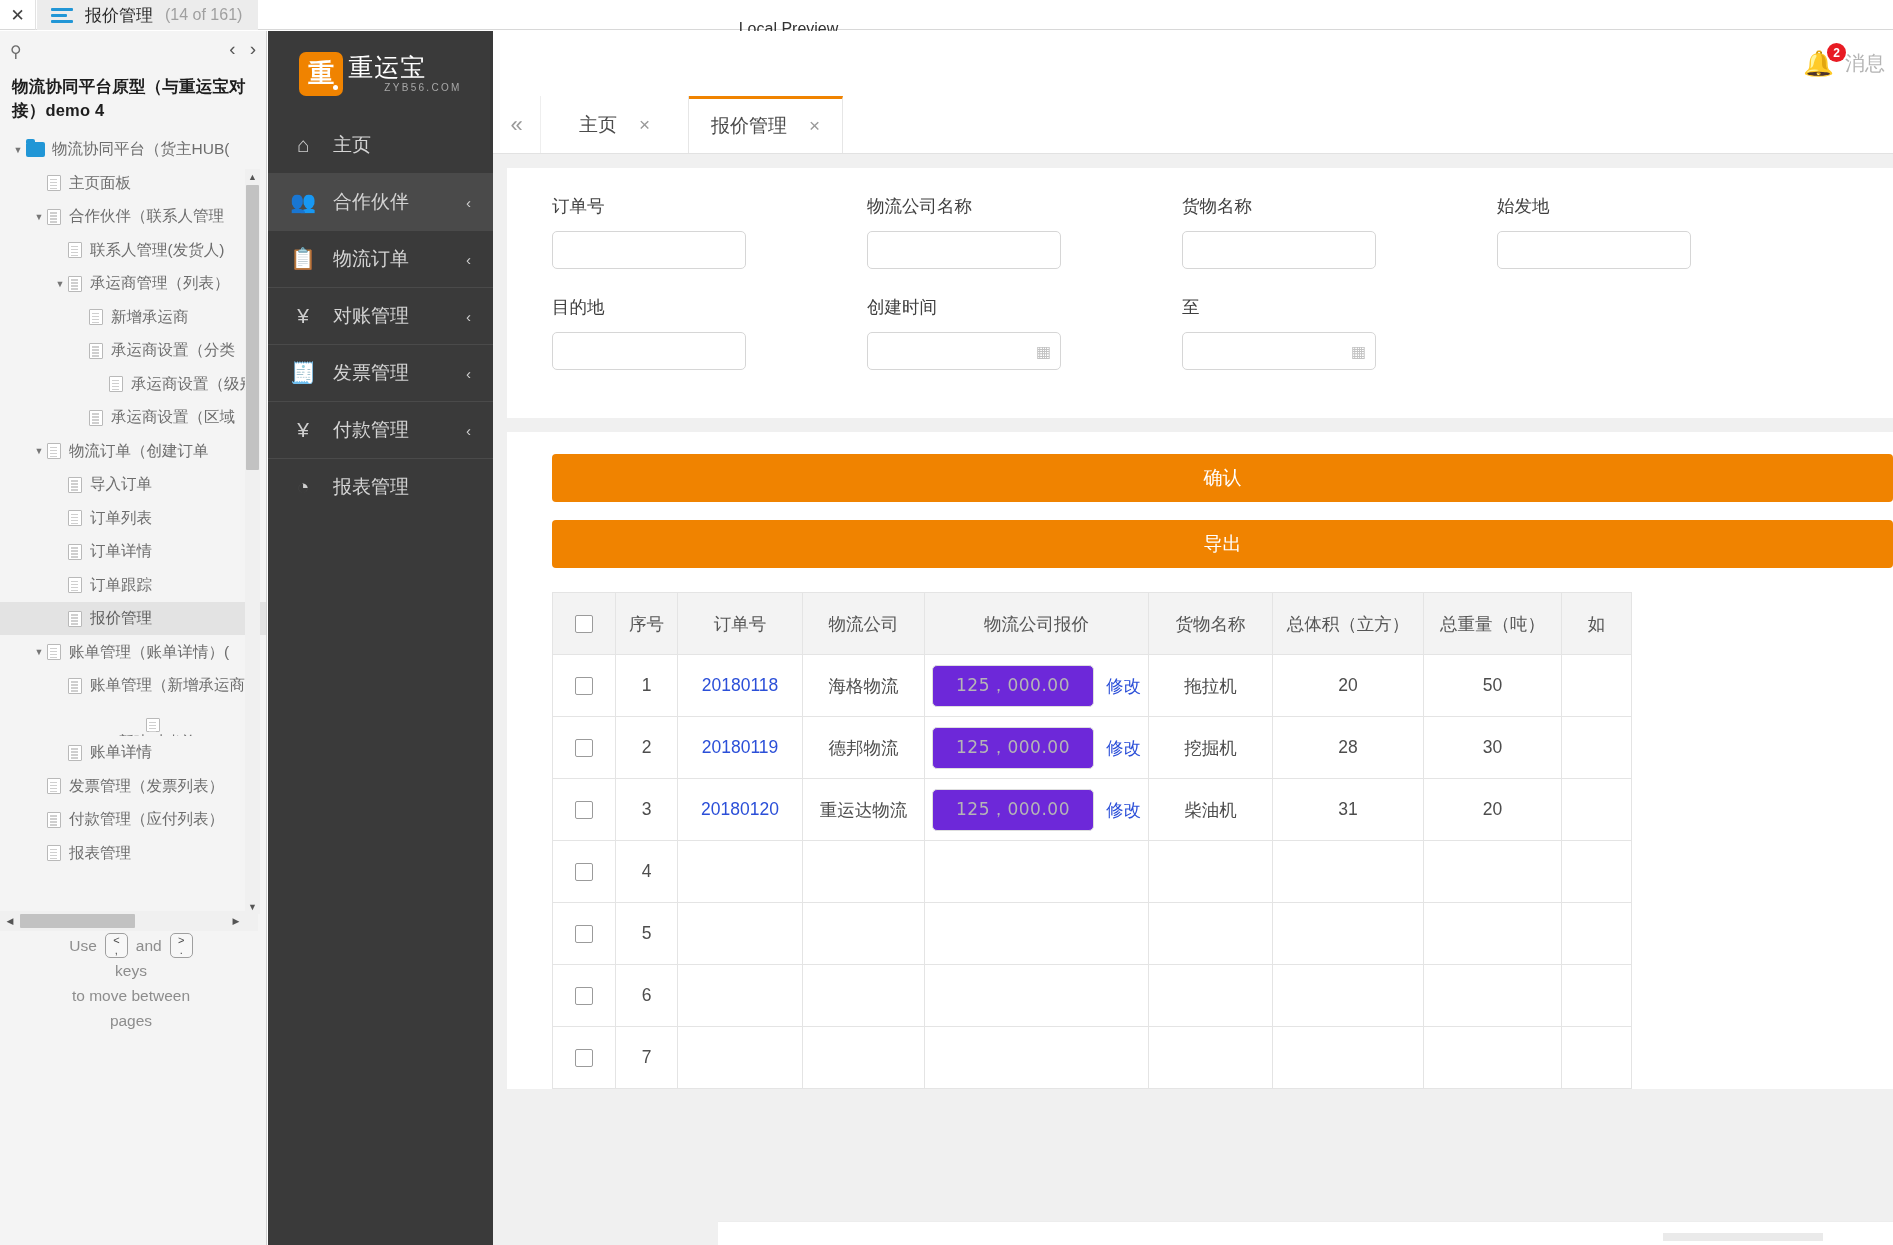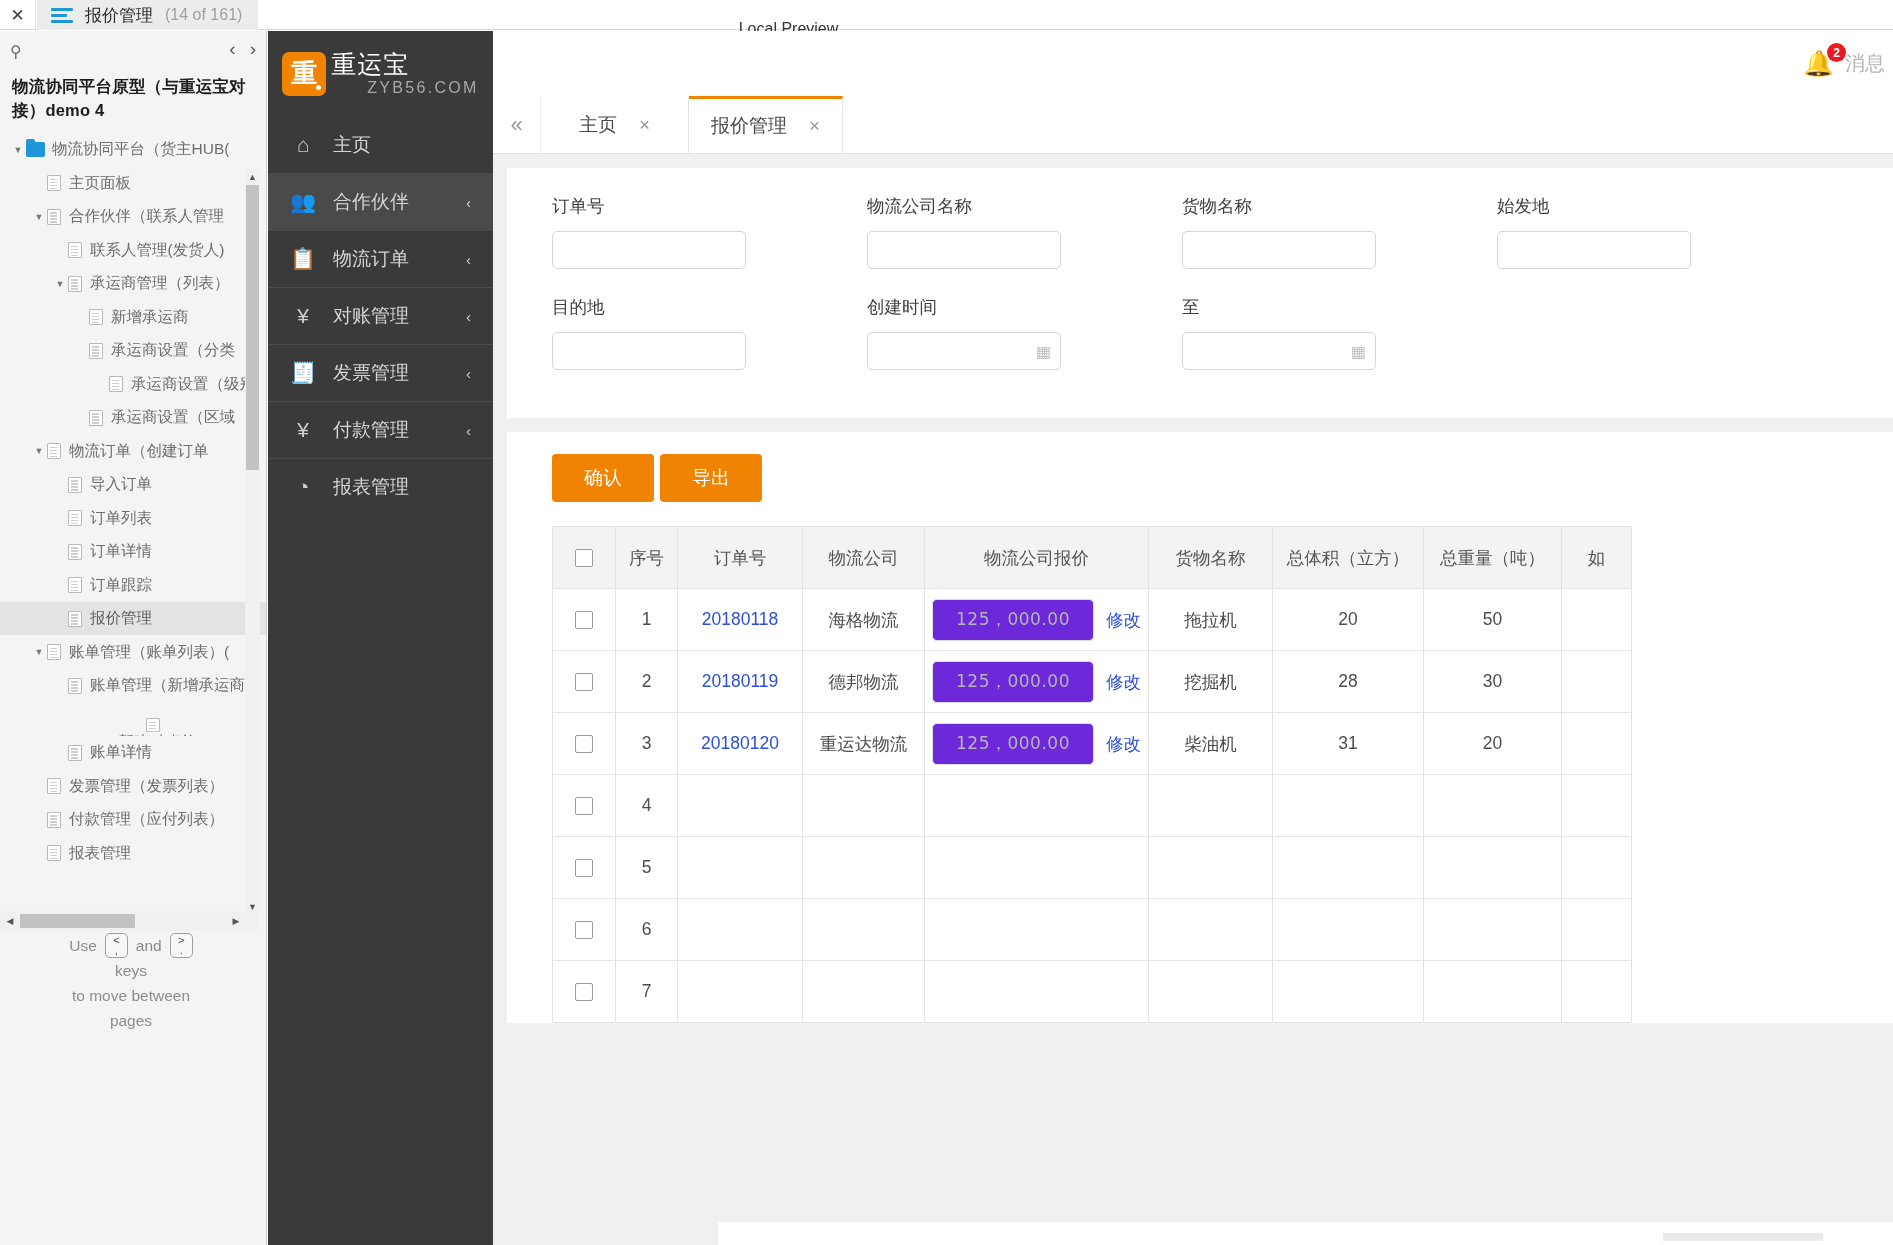--- a/index.html
+++ b/index.html
@@ -145,21 +145,21 @@
     color: #fff; font-size: 26px; font-weight: bold; position: relative;
     display: flex; align-items: center; justify-content: center;
     font-family: "DejaVu Sans", sans-serif;
   }
   .logo-mark::after{
     content:""; position:absolute; right:5px; bottom:6px; width:5px;height:5px;
     background:#fff;border-radius:50%;
   }
   .logo-text { display: flex; flex-direction: column; line-height: 1; }
   .logo-cn { font-size: 25px; color: #fff; letter-spacing: 1px; }
-  .logo-en { font-size: 16px; color: #a8a8a8; letter-spacing: 2.3px; margin-top: 3px; margin-left: 36px; }
+  .logo-en { font-size: 10px; color: #a8a8a8; letter-spacing: 2.3px; margin-top: 3px; margin-left: 36px; }
   .nav-item {
     position: relative; height: 57px; display: flex; align-items: center;
     padding-left: 22px; gap: 17px; color: #d4d4d4; font-size: 19px;
     border-top: 1px solid #4a4a4a; cursor: pointer;
   }
   .nav-item:first-of-type { border-top: none; }
   .nav-item.active { background: #4a4a4a; }
   .nav-ico { width: 26px; display: flex; align-items: center; justify-content: center; font-size: 21px; color: #cfcfcf; }
   .nav-chev { position: absolute; right: 22px; font-size: 15px; color: #cfcfcf; }
 
@@ -194,21 +194,21 @@
   .filters { display: flex; flex-wrap: wrap; }
   .field { width: 270px; margin: 0 0 26px 45px; }
   .field-label { font-size: 17.5px; color: #3f3f3f; margin-bottom: 13px; }
   .field-input {
     width: 194px; height: 38px; border: 1px solid #d6d6d6; border-radius: 5px;
     background: #fff; position: relative;
   }
   .cal-ico { position: absolute; right: 9px; top: 9px; color: #c2c2c2; font-size: 16px; }
 
   .panel2 { background: #fff; margin: 14px 0 0 14px; padding: 22px 0 0 0; }
-  .btnrow { display: flex; gap: 6px; padding: 0 0 24px 45px; }
+  .btnrow { display: flex; gap: 18px; padding: 0 0 24px 45px; flex-direction: column; }
   .btn {
     background: #f08300; color: #fff; border: none; border-radius: 4px;
     font-size: 19px; padding: 11px 32px; cursor: pointer;
     font-family: "Liberation Sans", "DejaVu Sans", sans-serif;
   }
 
   .tablewrap { padding-left: 45px; overflow: hidden; }
   table.grid { border-collapse: collapse; table-layout: fixed; }
   table.grid th, table.grid td {
     border: 1px solid #e4e4e4; height: 62px; font-weight: normal;
@@ -339,21 +339,21 @@
           <span class="tree-label">订单跟踪</span>
         </div>
         <div class="tree-item selected" style="padding-left: 52px;">
           <span class="tree-caret"></span>
           <span class="tree-icon-page"></span>
           <span class="tree-label">报价管理</span>
         </div>
         <div class="tree-item" style="padding-left: 31px;">
           <span class="tree-caret">▼</span>
           <span class="tree-icon-page"></span>
-          <span class="tree-label">账单管理（账单列表）(</span>
+          <span class="tree-label">账单管理（账单详情）(</span>
         </div>
         <div class="tree-item" style="padding-left: 52px;">
           <span class="tree-caret"></span>
           <span class="tree-icon-page"></span>
           <span class="tree-label">账单管理（新增承运商</span>
         </div>
         <div class="tree-item" style="padding-left: 52px; flex-direction: column;">
           <span class="tree-caret"></span>
           <span class="tree-icon-page"></span>
           <span class="tree-label">新建对账单</span>

